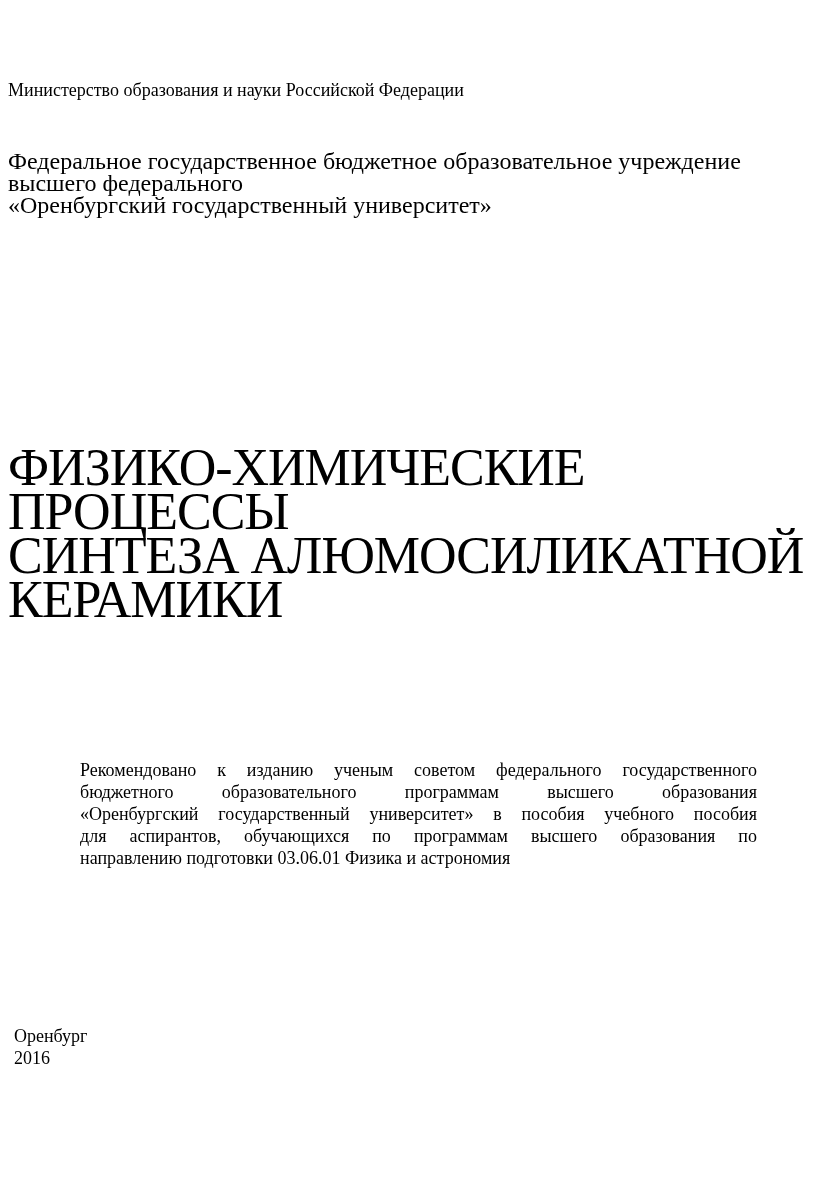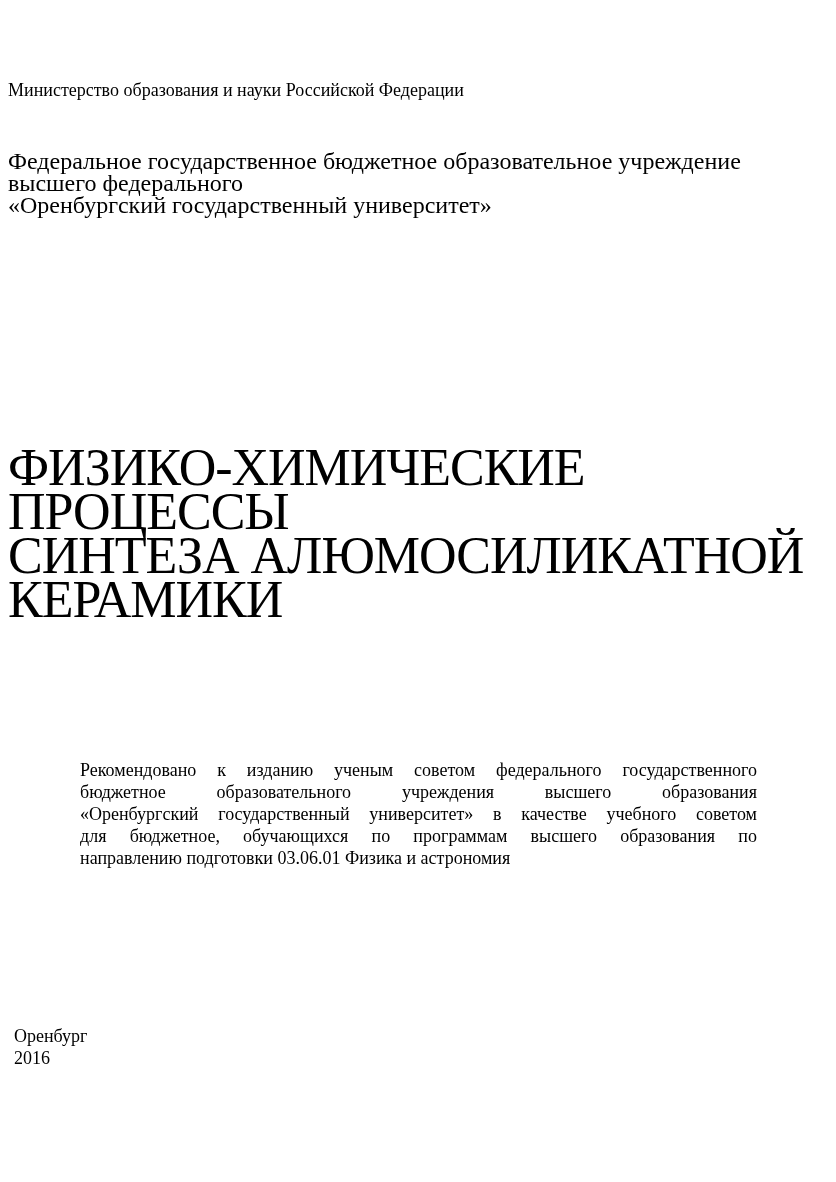--- a/index.html
+++ b/index.html
@@ -27,22 +27,22 @@
 </div>
 
 <div class="center title">
   <div>ФИЗИКО-ХИМИЧЕСКИЕ ПРОЦЕССЫ</div>
   <div>СИНТЕЗА АЛЮМОСИЛИКАТНОЙ</div>
   <div>КЕРАМИКИ</div>
 </div>
 
 <div class="recommend">
   <span class="line">Рекомендовано к изданию ученым советом федерального государственного</span>
-  <span class="line">бюджетное образовательного учреждения высшего образования</span>
-  <span class="line">«Оренбургский государственный университет» в качестве учебного советом</span>
-  <span class="line">для бюджетное, обучающихся по программам высшего образования по</span>
+  <span class="line">бюджетного образовательного программам высшего образования</span>
+  <span class="line">«Оренбургский государственный университет» в пособия учебного пособия</span>
+  <span class="line">для аспирантов, обучающихся по программам высшего образования по</span>
   <span class="line last">направлению подготовки 03.06.01 Физика и астрономия</span>
 </div>
 
 <div class="center city">
   <div>Оренбург</div>
   <div>2016</div>
 </div>
 
 </body></html>

